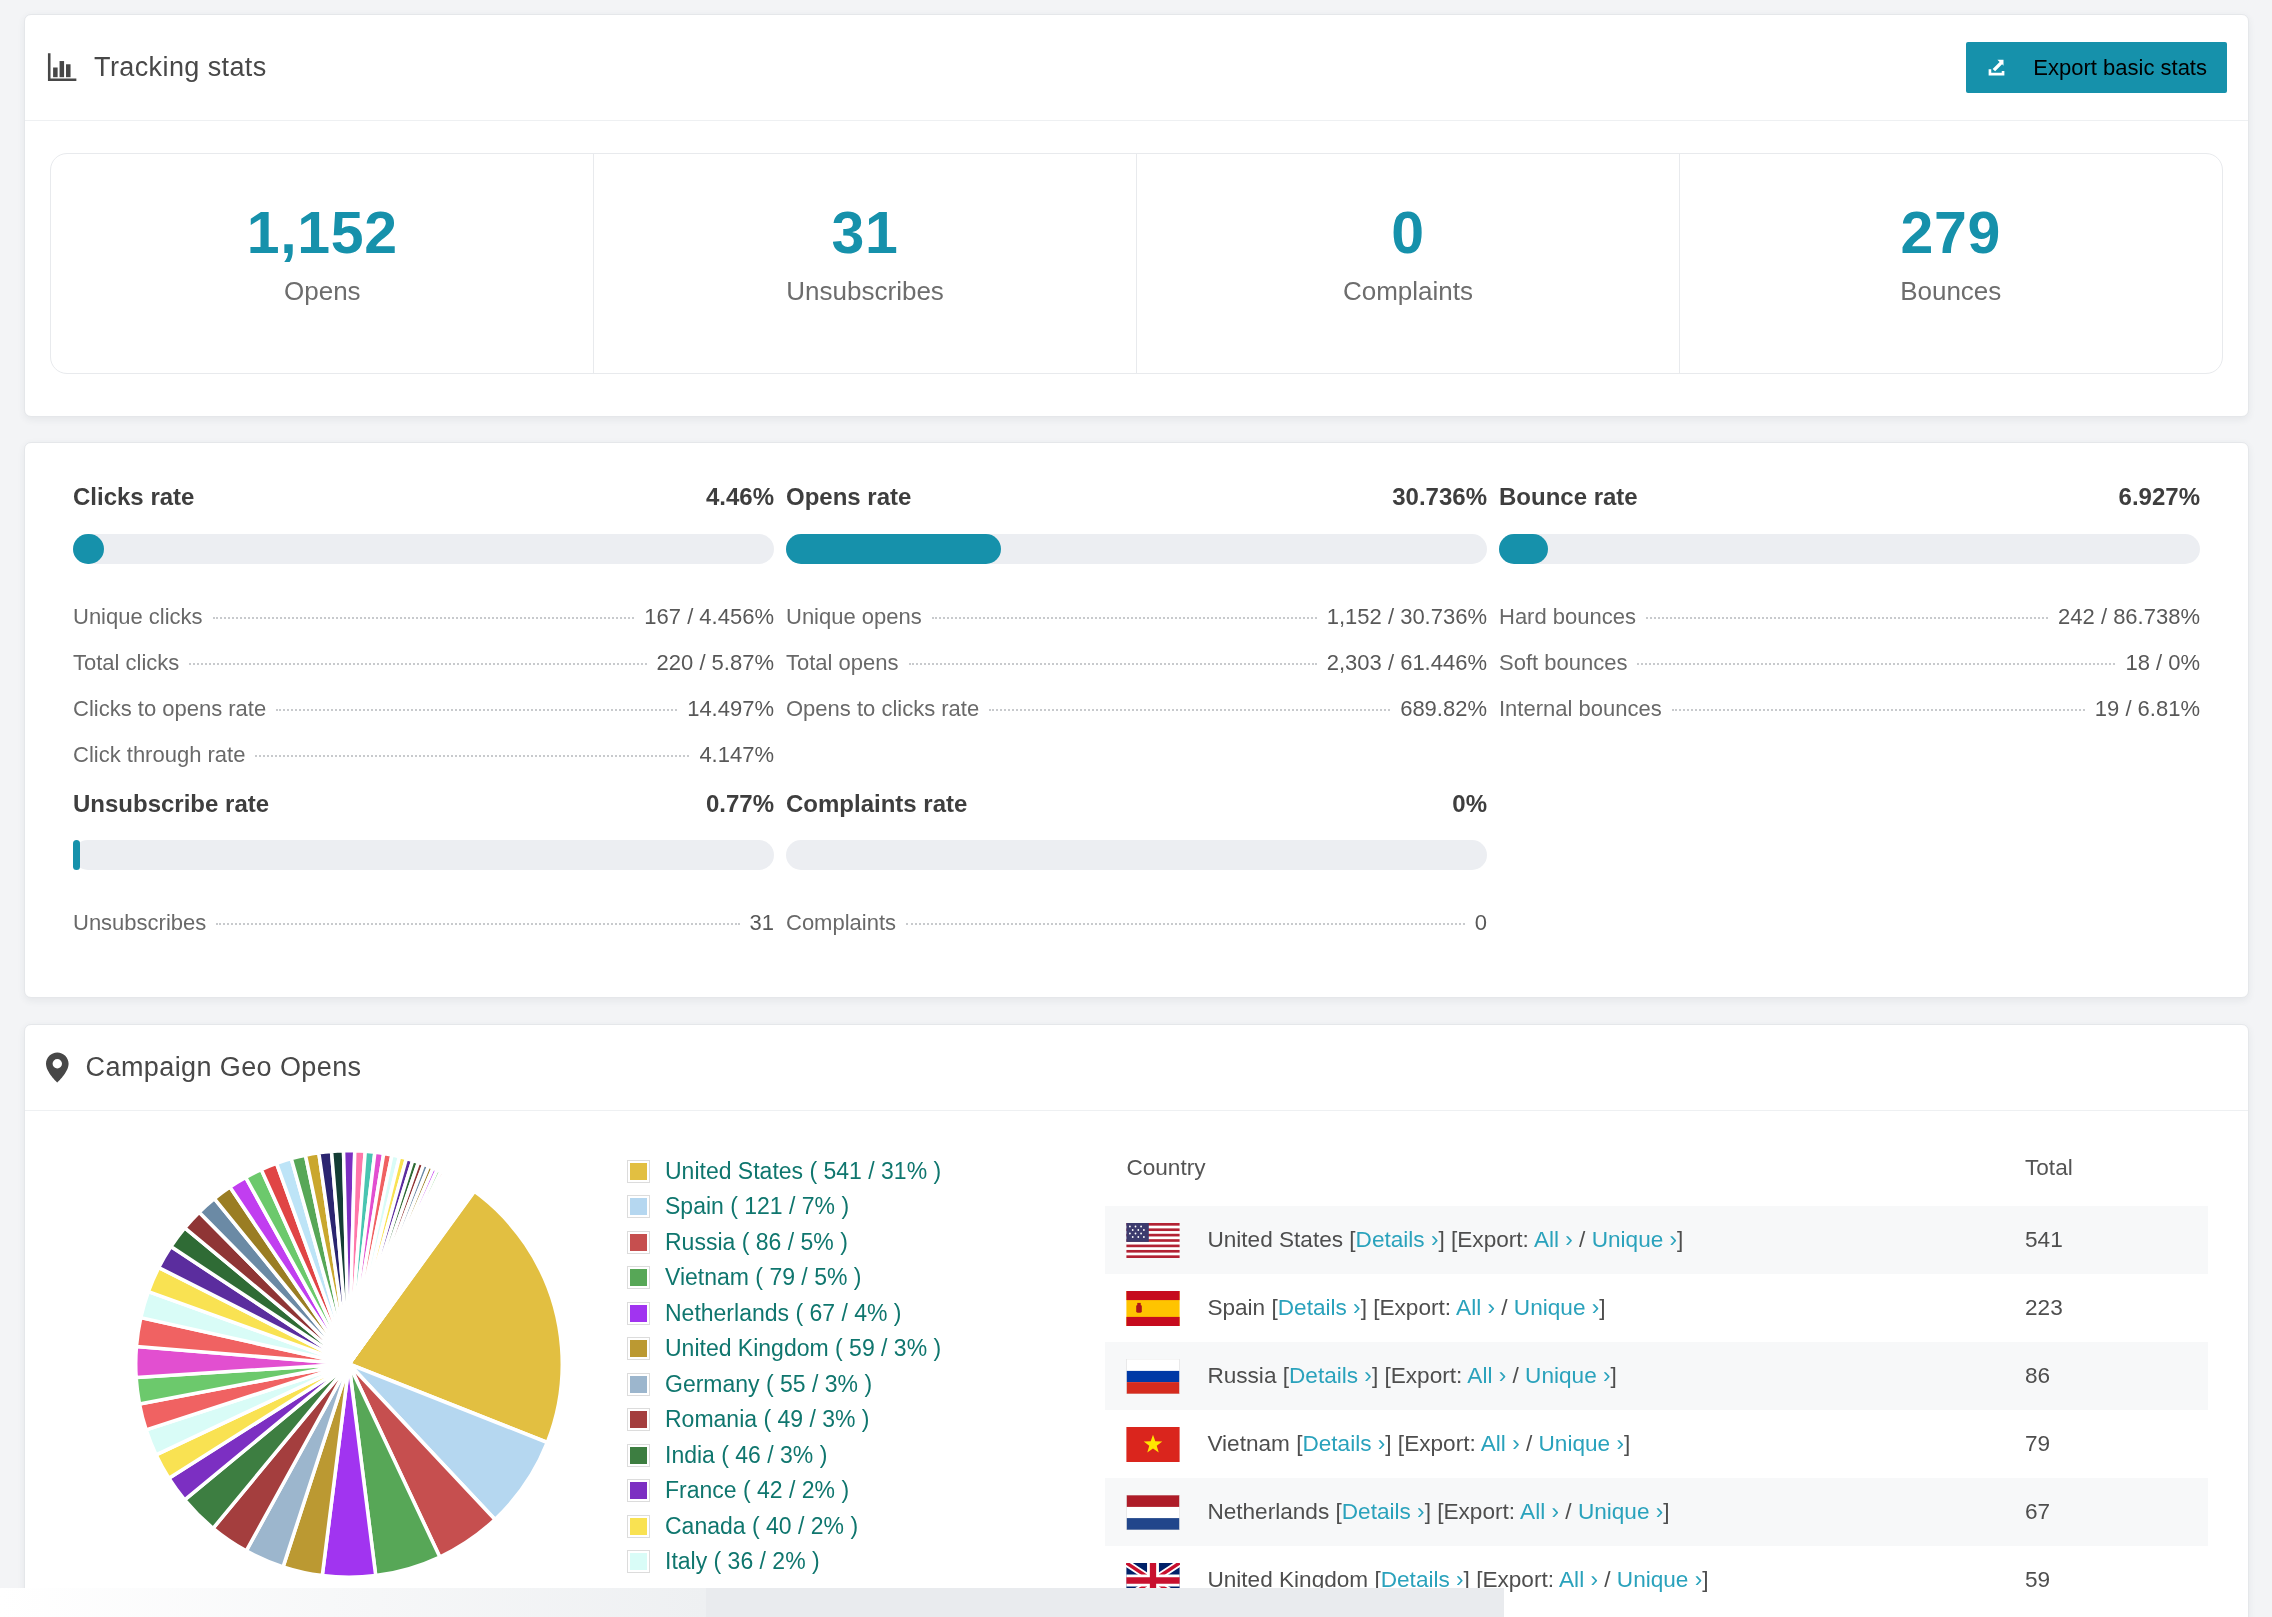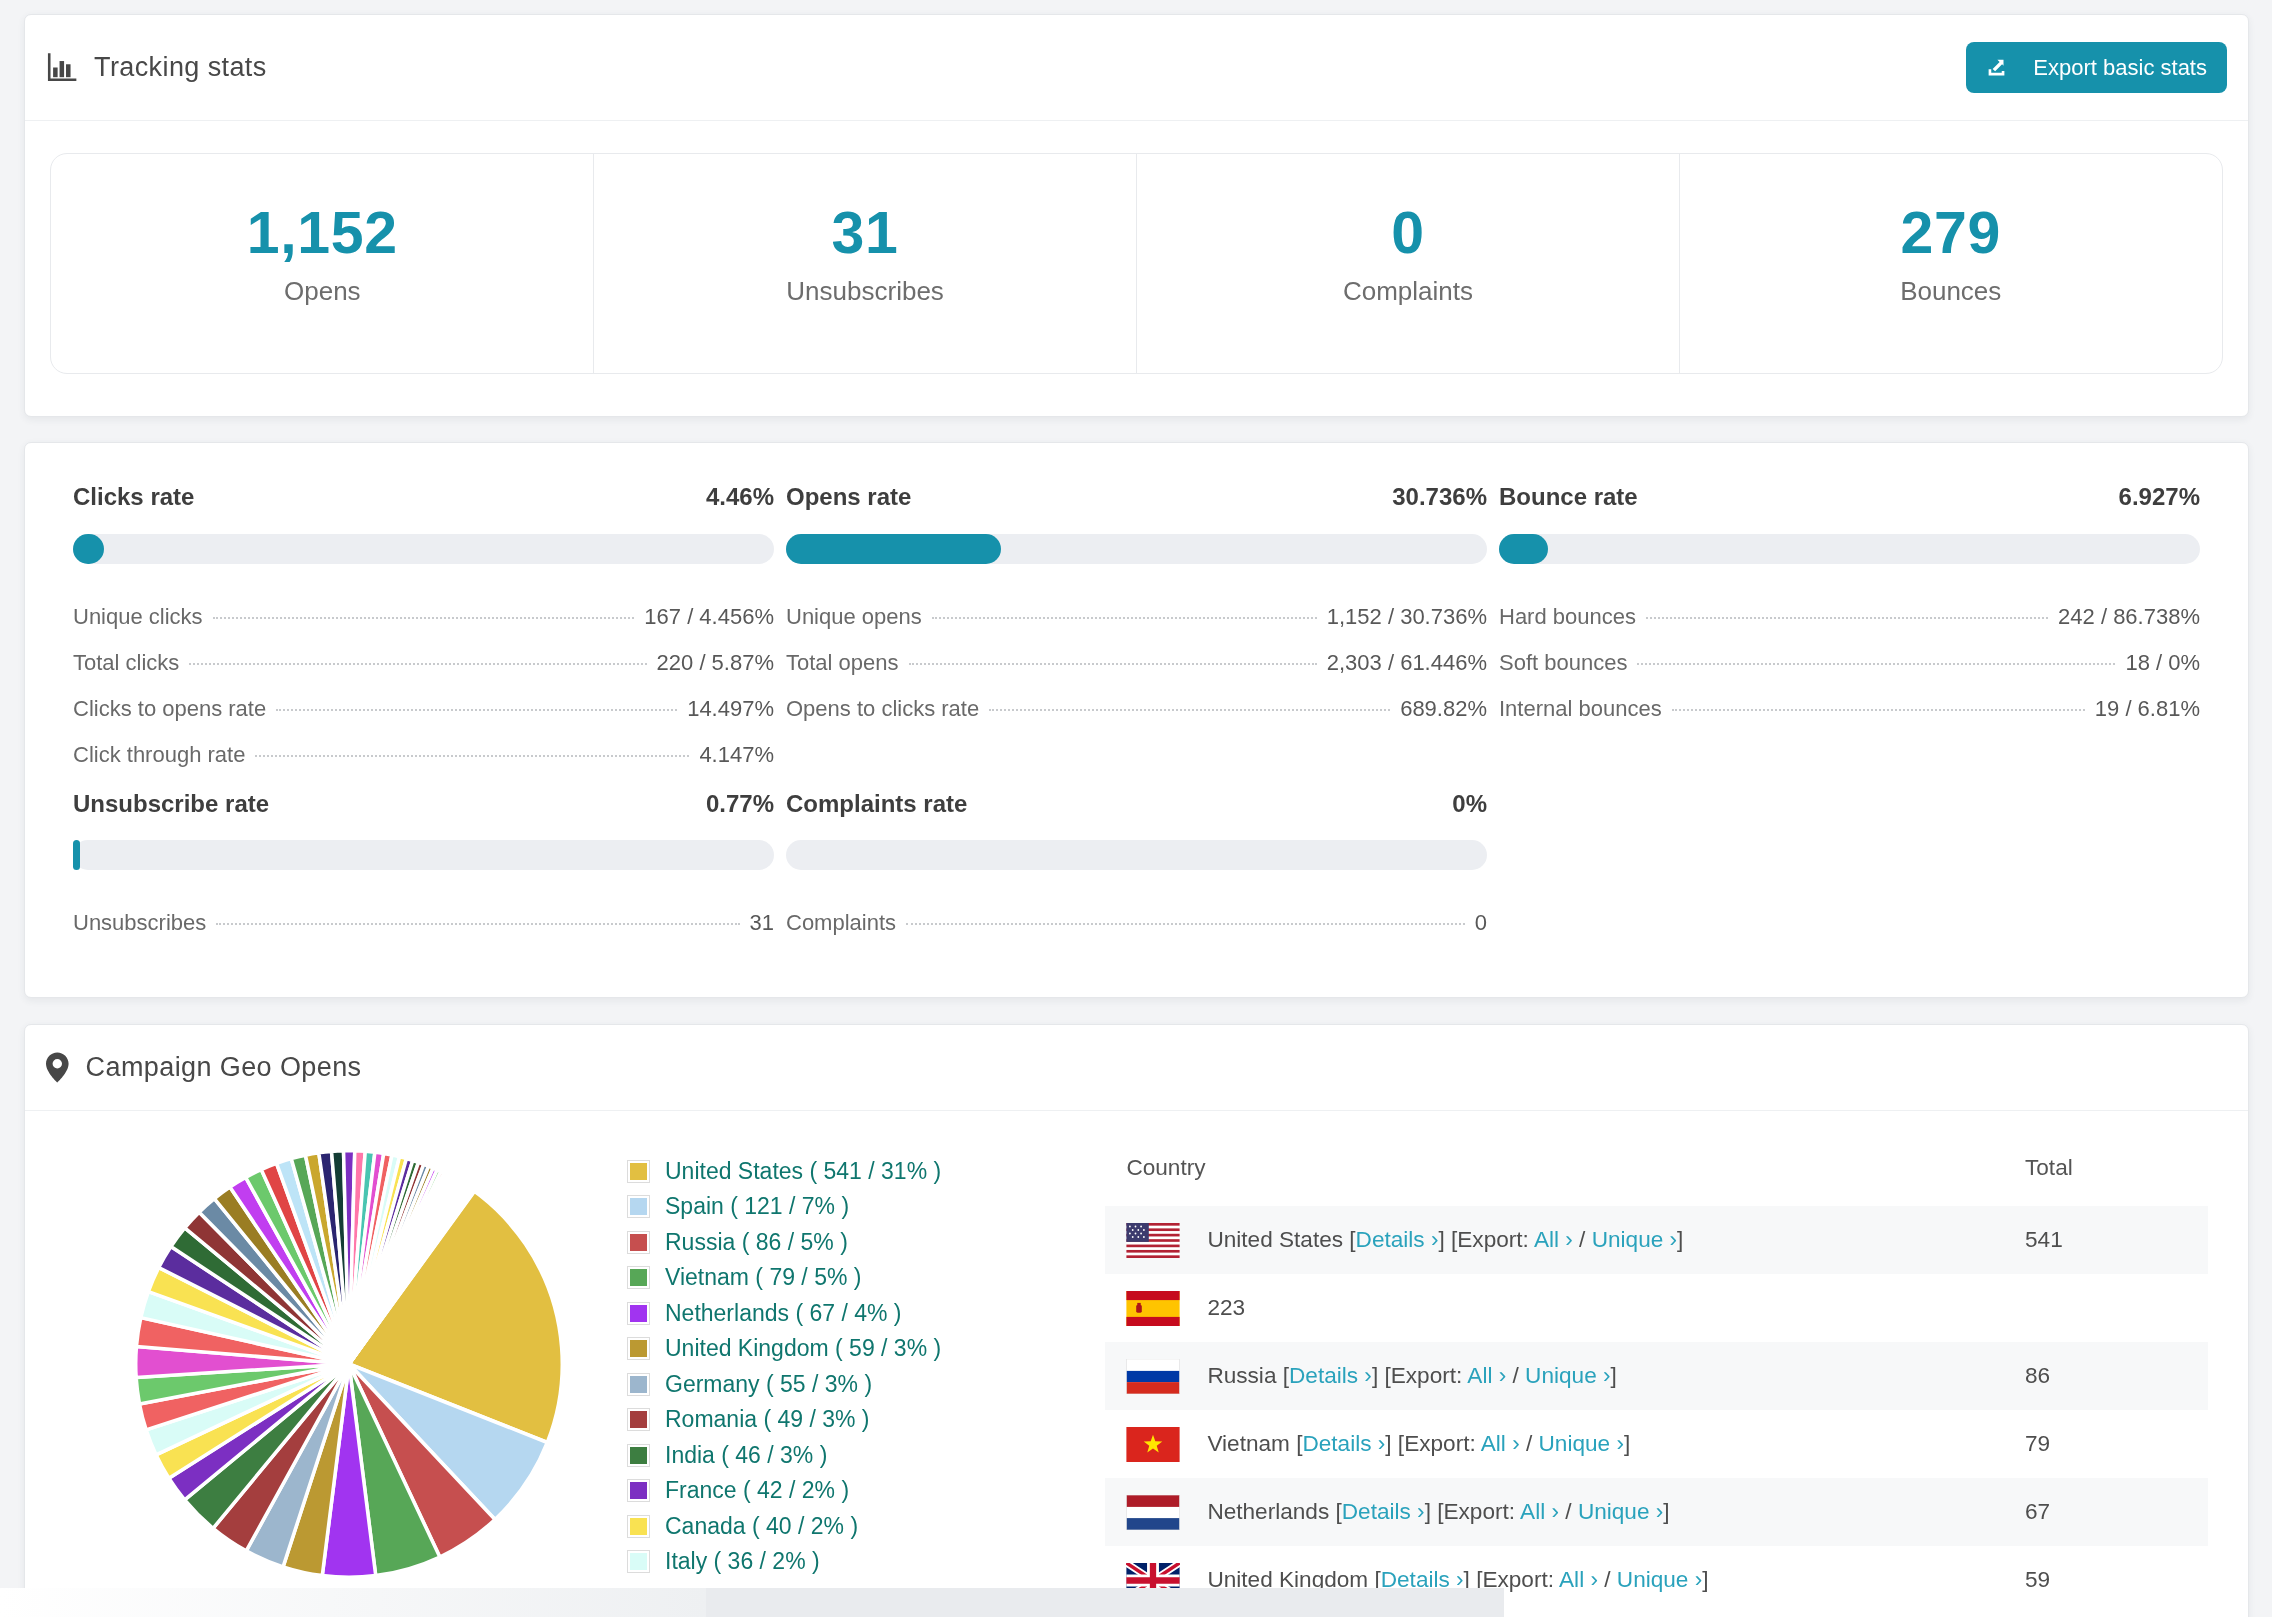--- a/index.html
+++ b/index.html
@@ -18,21 +18,21 @@
     box-shadow: 0 2.8px 7px rgba(60,70,90,.07);
     position: relative;
   }
   #card-tracking { margin-top: 14px; }
   .card-header { display: flex; align-items: center; padding: 27px 21px; }
   .hdr-title { font-size: 27px; color: #484848; display: flex; align-items: center; gap: 17px; letter-spacing: 0.4px; }
   .hdr-title .hicon { display: flex; align-items: center; }
   .card-divider { border-top: 1.4px solid #eef0f2; }
   .export-btn {
     margin-left: auto; display: flex; align-items: center; gap: 26px;
-    background: #1691ab; color: #ffffff; border: none; border-radius: 8px;
+    background: #1691ab; color: #000000; border: none; border-radius: 2px;
     font-family: "Liberation Sans", sans-serif;
     font-size: 22px; padding: 12.7px 20px; cursor: pointer;
   }
   .stats-row { display: flex; margin: 32px 25.4px 42px; border: 1.4px solid #e8eaed; border-radius: 17px; background: #fff; }
   .stat-cell { flex: 1; text-align: center; padding: 45px 0 66px; border-left: 1.4px solid #e8eaed; }
   .stat-cell:first-child { border-left: none; }
   .stat-value { font-size: 59px; font-weight: 700; color: #1691ab; letter-spacing: 0.7px; }
   .stat-label { font-size: 26px; color: #6d6d6d; margin-top: 8.5px; }
 
   #card-rates { margin-top: 25.4px; padding: 40px 24px 51px; }
@@ -418,20 +418,21 @@
           <div class="trow">
             <span class="flag">
               <svg viewBox="0 0 76 50">
                 <rect width="76" height="50" fill="#ffc400"></rect>
                 <rect width="76" height="13" fill="#c60b1e"></rect>
                 <rect y="37" width="76" height="13" fill="#c60b1e"></rect>
                 <rect x="14" y="20" width="8" height="11" rx="2" fill="#ad1519"></rect>
                 <rect x="15.5" y="17" width="5" height="4" fill="#ad1519"></rect>
               </svg>
             </span>
+            <span class="country-cell"><span class="cname">Spain</span><span class="plain"> [</span><a class="link">Details ›</a><span class="plain">] [Export: </span><a class="link">All ›</a><span class="plain"> / </span><a class="link">Unique ›</a><span class="plain">]</span></span>
             <span class="total-cell">223</span>
           </div>
           <div class="trow">
             <span class="flag">
               <svg viewBox="0 0 76 50">
                 <rect width="76" height="50" fill="#fff"></rect>
                 <rect y="17" width="76" height="16" fill="#0039a6"></rect>
                 <rect y="33" width="76" height="17" fill="#d52b1e"></rect>
                 <rect width="76" height="50" fill="none" stroke="#e2e2e2" stroke-width="1"></rect>
               </svg>

